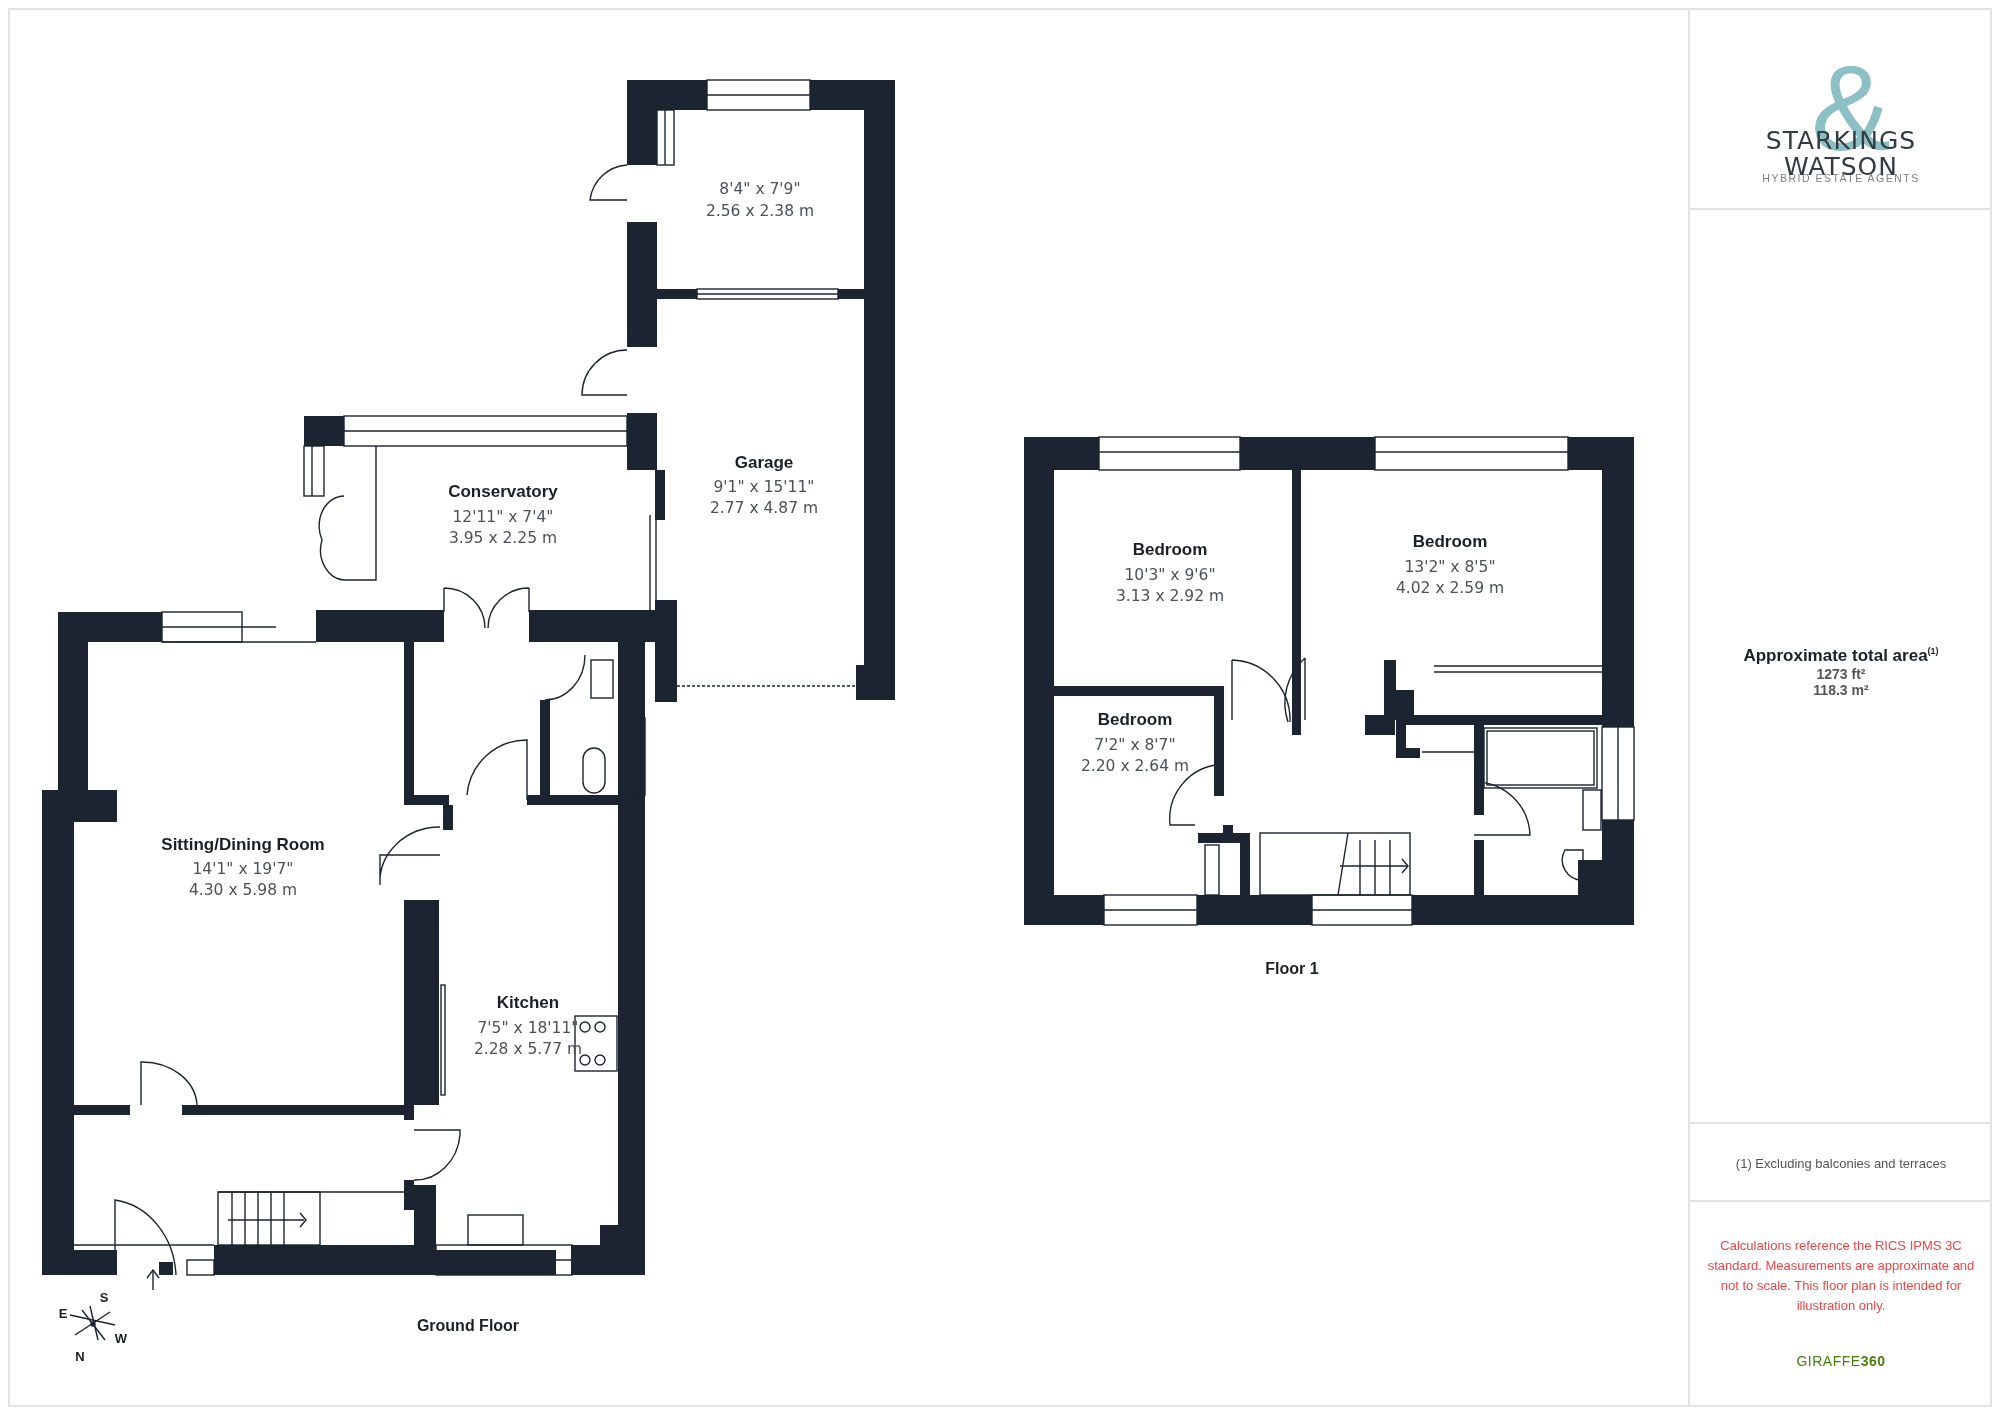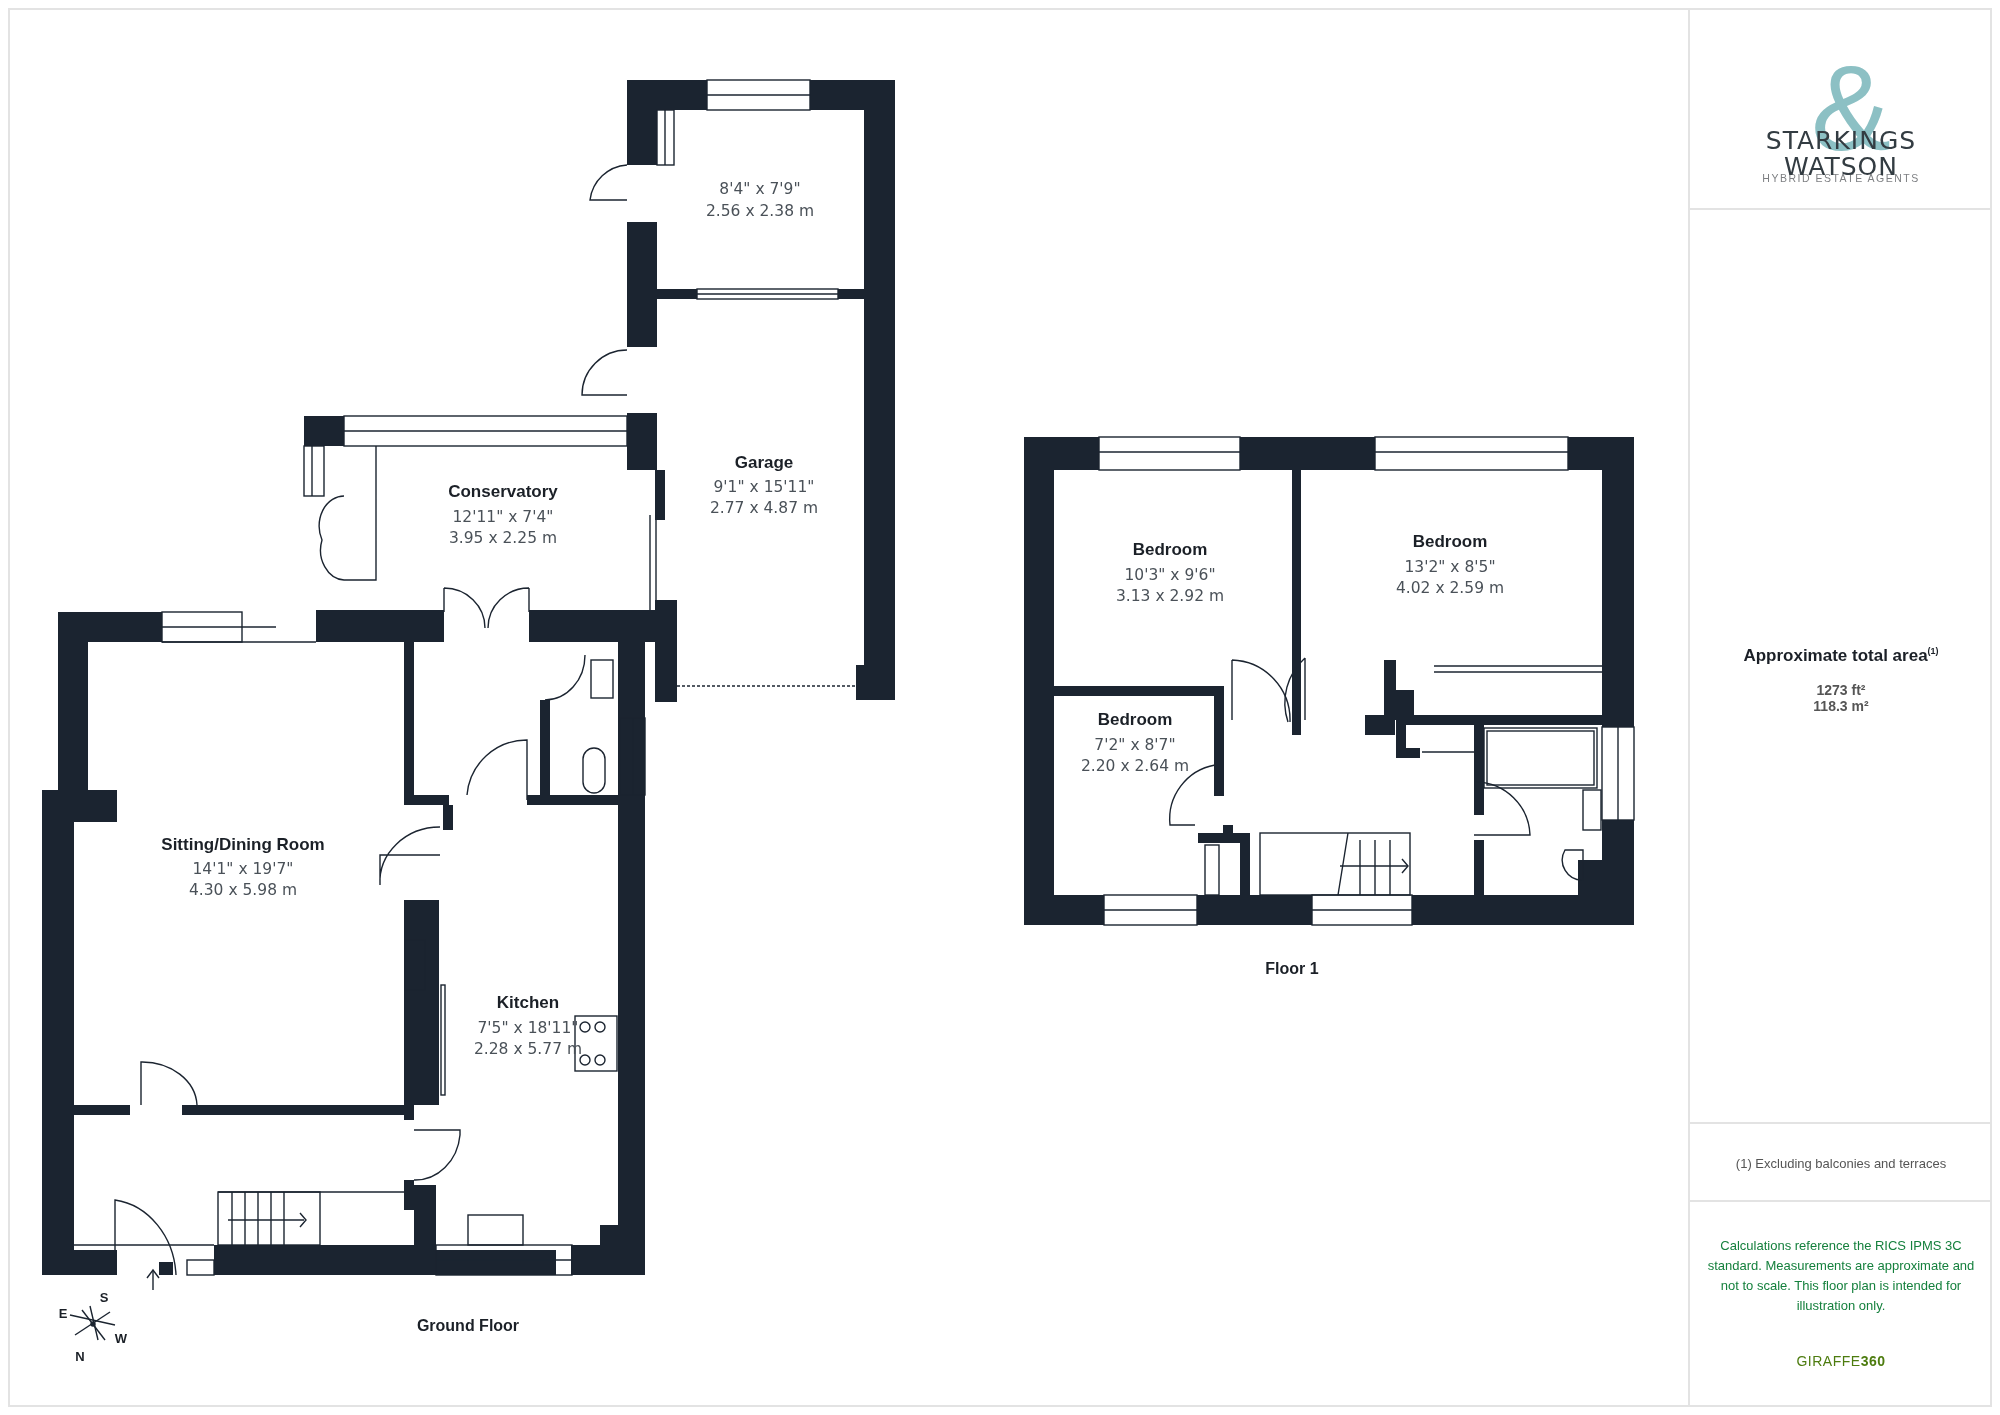--- a/index.html
+++ b/index.html
@@ -10,21 +10,21 @@
   .sb-div { position: absolute; left: 0; width: 100%; height: 0; border-top: 2px solid #e3e3e3; }
   .logo { top: 60px; height: 110px; }
   .logo-mark { position: relative; width: 160px; height: 80px; margin: 0 auto; }
   .logo-amp { position: absolute; left: 50px; top: -20px; font-size: 120px; color: #8cc0c4; font-family: "Liberation Sans", sans-serif; line-height: 1; }
   .logo-text { position: absolute; left: 0; top: 12px; width: 160px; font-size: 25px; line-height: 26px; color: #333c42; letter-spacing: 1px; text-align: center; font-family: "DejaVu Sans", sans-serif; margin-top: 48px; }
   .logo-tag { font-size: 10.5px; color: #7d7f82; letter-spacing: 1.5px; margin-top: 24px; }
   .area-title { top: 638px; font-size: 17px; font-weight: bold; color: #1b2027; }
   .area-title sup { font-size: 9px; }
   .area-val { font-size: 14px; color: #555; }
   .note { top: 1148px; font-size: 13px; color: #555; }
-  .disclaimer { top: 1228px; padding: 0 16px; font-size: 13px; color: #15803d; line-height: 20px; }
+  .disclaimer { top: 1228px; padding: 0 16px; font-size: 13px; color: #ef4444; line-height: 20px; }
   .brand { top: 1345px; font-size: 14px; color: #4d7c0f; letter-spacing: 0.5px; }
   .brand b { font-weight: bold; }
   svg.plan { position: absolute; left: 0; top: 0; }
   .lbl-room { font-family: "Liberation Sans", sans-serif; font-weight: bold; font-size: 17px; fill: #1b2027; }
   .lbl-dim { font-family: "DejaVu Sans", sans-serif; font-size: 15.5px; fill: #4a5158; }
   .lbl-floor { font-family: "Liberation Sans", sans-serif; font-weight: bold; font-size: 16px; fill: #1b2027; }
   .compass { font-family: "Liberation Sans", sans-serif; font-weight: bold; font-size: 13px; fill: #1b2027; }
 </style>
 </head>
 <body>
@@ -273,21 +273,21 @@
         <div>STARKINGS</div>
         <div>WATSON</div>
       </div>
     </div>
     <div class="logo-tag">HYBRID ESTATE AGENTS</div>
   </div>
   <div class="sb-div" style="top:200px"></div>
 
   <div class="sb-sec area-title">
     <div><span>Approximate total area</span><sup>(1)</sup></div>
-    <div class="area-val" style="margin-top:16px">1273 ft²</div>
+    <div class="area-val" style="margin-top:0">1273 ft²</div>
     <div class="area-val" style="">118.3 m²</div>
   </div>
 
   <div class="sb-div" style="top:1114px"></div>
   <div class="sb-sec note">(1) Excluding balconies and terraces</div>
   <div class="sb-div" style="top:1192px"></div>
   <div class="sb-sec disclaimer">Calculations reference the RICS IPMS 3C standard. Measurements are approximate and not to scale. This floor plan is intended for illustration only.</div>
   <div class="sb-sec brand"><span>GIRAFFE</span><b>360</b></div>
 </div>
 

